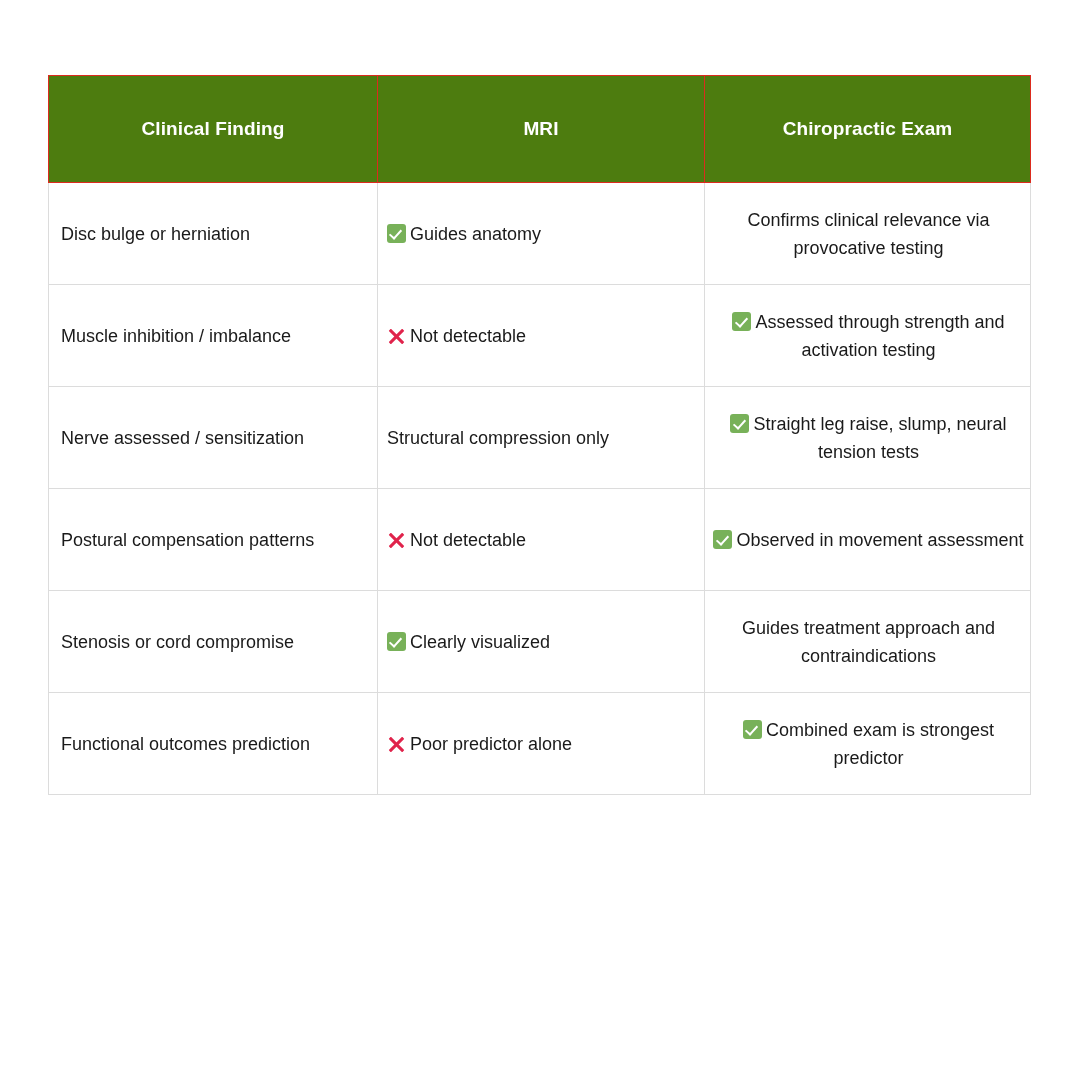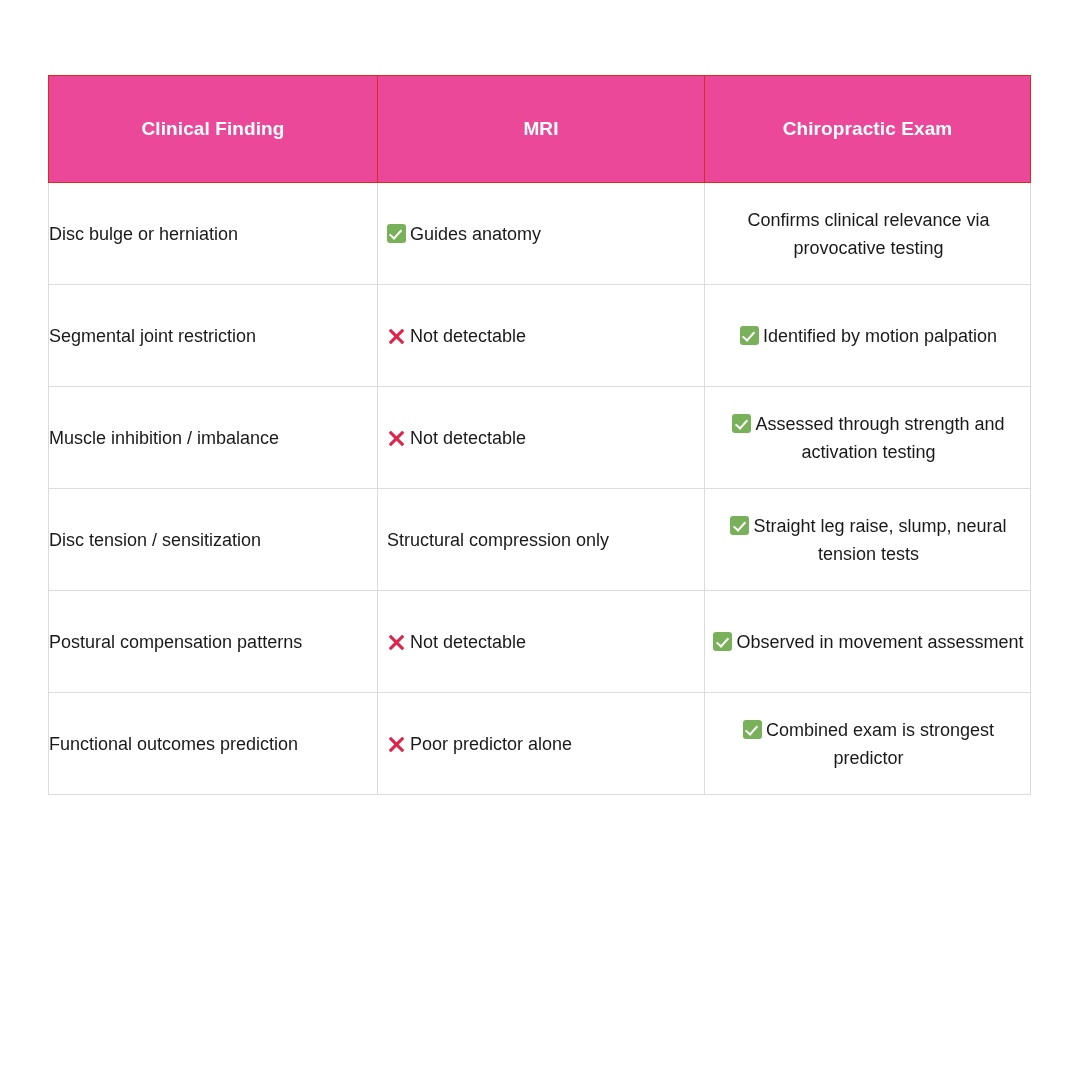--- a/index.html
+++ b/index.html
@@ -22,21 +22,21 @@
     border-collapse: collapse;
     table-layout: fixed;
   }
 
   #comparison-table col.c1 { width: 329px; }
   #comparison-table col.c2 { width: 327px; }
   #comparison-table col.c3 { width: 326px; }
 
   
   thead th {
-    background: #ec4899;
+    background: #4d7c0f;
     color: #ffffff;
     font-size: 19px;
     font-weight: bold;
     letter-spacing: 0.1px;
     height: 107px;
     padding: 0 14px;
     text-align: center;
     vertical-align: middle;
     border: 1px solid #DC2B1E;
     box-sizing: border-box;
@@ -56,21 +56,21 @@
     font-size: 18px;
     line-height: 28px;
     color: #1a1a1a;
     font-weight: 400;
     box-sizing: border-box;
     background: #ffffff;
   }
   tbody tr:first-child td {
     border-top: 1px solid #dcdcdc;
   }
-  tbody td.cell-finding { padding-left: 0; }
+  tbody td.cell-finding { padding-left: 12px; }
   tbody td.cell-mri     { padding-left: 9px; }
   tbody td.cell-chiro   { padding-left: 8px; padding-right: 6px; text-align: center; }
 
   .cell-text { display: inline; }
 
   
   .glyph {
     display: inline-block;
     vertical-align: -3px;
     margin-right: 4px;
@@ -134,38 +134,38 @@
       <th class="col-divider-left">Chiropractic Exam</th>
     </tr>
   </thead>
   <tbody id="table-body">
       <tr>
         <td class="cell-finding"><span class="cell-text">Disc bulge or herniation</span></td>
         <td class="cell-mri"><span class="glyph check"></span><span class="cell-text">Guides anatomy</span></td>
         <td class="cell-chiro"><span class="cell-text">Confirms clinical relevance via provocative testing</span></td>
       </tr>
       <tr>
-        <td class="cell-finding"><span class="cell-text">Segmental joint restriction</span></td>
-        <td class="cell-mri"><span class="glyph cross"></span><span class="cell-text">Not detectable</span></td>
-        <td class="cell-chiro"><span class="glyph check"></span><span class="cell-text">Identified by motion palpation</span></td>
-      </tr>
-      <tr>
         <td class="cell-finding"><span class="cell-text">Muscle inhibition / imbalance</span></td>
         <td class="cell-mri"><span class="glyph cross"></span><span class="cell-text">Not detectable</span></td>
         <td class="cell-chiro"><span class="glyph check"></span><span class="cell-text">Assessed through strength and activation testing</span></td>
       </tr>
       <tr>
-        <td class="cell-finding"><span class="cell-text">Disc tension / sensitization</span></td>
+        <td class="cell-finding"><span class="cell-text">Nerve assessed / sensitization</span></td>
         <td class="cell-mri"><span class="cell-text">Structural compression only</span></td>
         <td class="cell-chiro"><span class="glyph check"></span><span class="cell-text">Straight leg raise, slump, neural tension tests</span></td>
       </tr>
       <tr>
         <td class="cell-finding"><span class="cell-text">Postural compensation patterns</span></td>
         <td class="cell-mri"><span class="glyph cross"></span><span class="cell-text">Not detectable</span></td>
         <td class="cell-chiro"><span class="glyph check"></span><span class="cell-text">Observed in movement assessment</span></td>
+      </tr>
+      <tr>
+        <td class="cell-finding"><span class="cell-text">Stenosis or cord compromise</span></td>
+        <td class="cell-mri"><span class="glyph check"></span><span class="cell-text">Clearly visualized</span></td>
+        <td class="cell-chiro"><span class="cell-text">Guides treatment approach and contraindications</span></td>
       </tr>
       <tr>
         <td class="cell-finding"><span class="cell-text">Functional outcomes prediction</span></td>
         <td class="cell-mri"><span class="glyph cross"></span><span class="cell-text">Poor predictor alone</span></td>
         <td class="cell-chiro"><span class="glyph check"></span><span class="cell-text">Combined exam is strongest predictor</span></td>
       </tr>
     </tbody>
 </table>
 
 </body></html>

